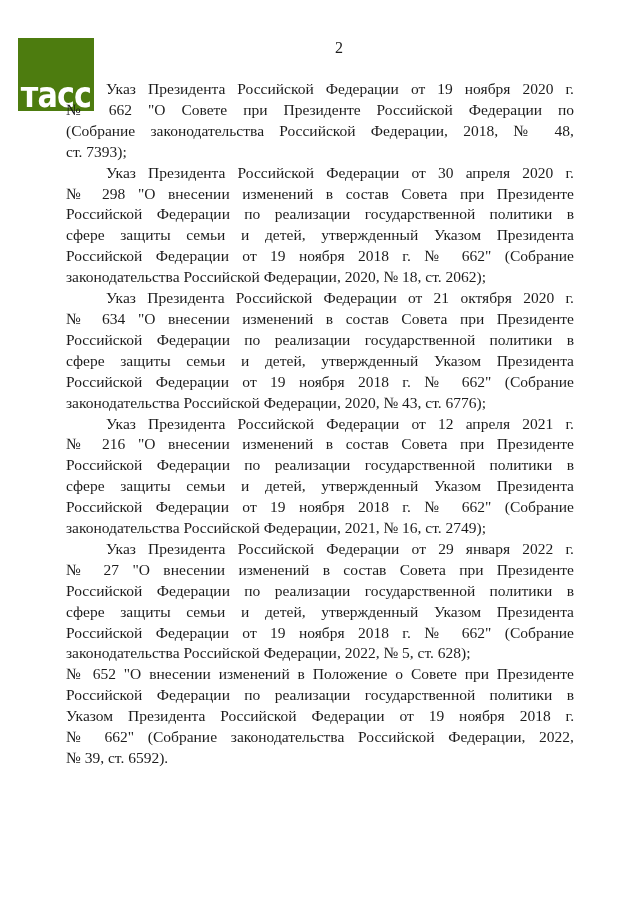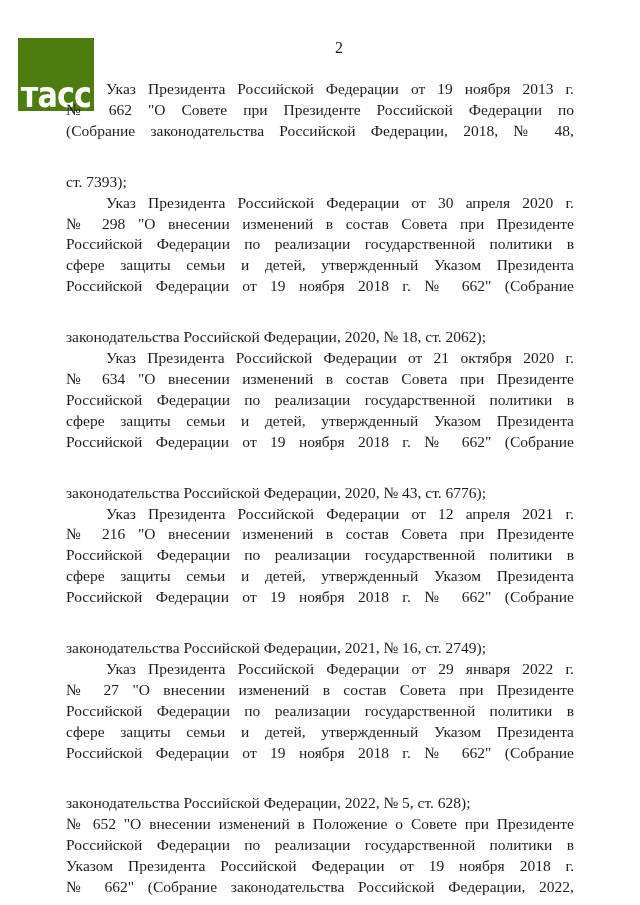--- a/index.html
+++ b/index.html
@@ -64,36 +64,36 @@
     color: #1c1c1c;
     z-index: 1;
   }
   .paragraph { margin: 0; }
   .line {
     text-align: justify;
     text-align-last: justify;
     white-space: normal;
   }
   .line.first { text-indent: 40px; }
-  .line.last  { text-align-last: left; margin-top: 30px; }
+  .line.last  { text-align-last: left; }
 </style>
 </head>
 <body>
 
 <div class="page" style="background: rgb(255, 255, 255);">
 
   <div class="logo" style="background: #4d7c0f;">
     <span class="logo-text" style="color: rgb(255, 255, 255);">тасс</span>
   </div>
 
   <div class="page-number">2</div>
 
   <div class="content" id="content" style="color: rgb(28, 28, 28);">
       <div class="paragraph">
-        <div class="line first">Указ Президента Российской Федерации от 19 ноября 2013 г.</div>
+        <div class="line first">Указ Президента Российской Федерации от 19 ноября 2020 г.</div>
         <div class="line">№ 662 "О Совете при Президенте Российской Федерации по</div>
         <div class="line">(Собрание законодательства Российской Федерации, 2018, № 48,</div>
         <div class="line last">ст. 7393);</div>
       </div>
       <div class="paragraph">
         <div class="line first">Указ Президента Российской Федерации от 30 апреля 2020 г.</div>
         <div class="line">№ 298 "О внесении изменений в состав Совета при Президенте</div>
         <div class="line">Российской Федерации по реализации государственной политики в</div>
         <div class="line">сфере защиты семьи и детей, утвержденный Указом Президента</div>
         <div class="line">Российской Федерации от 19 ноября 2018 г. № 662" (Собрание</div>

